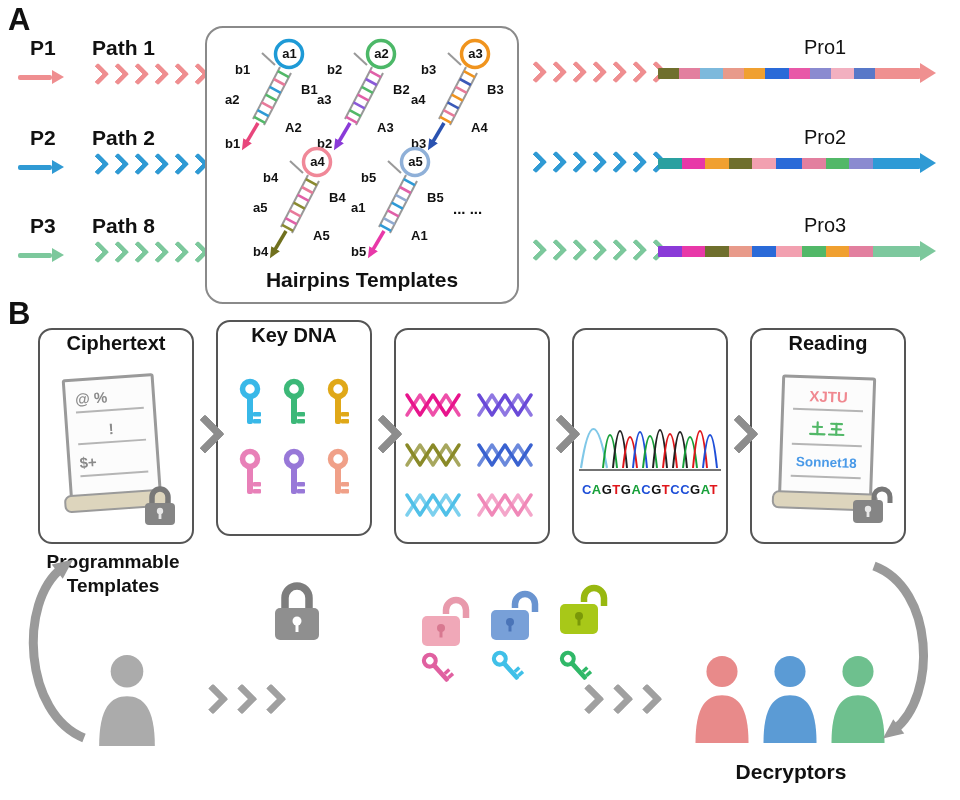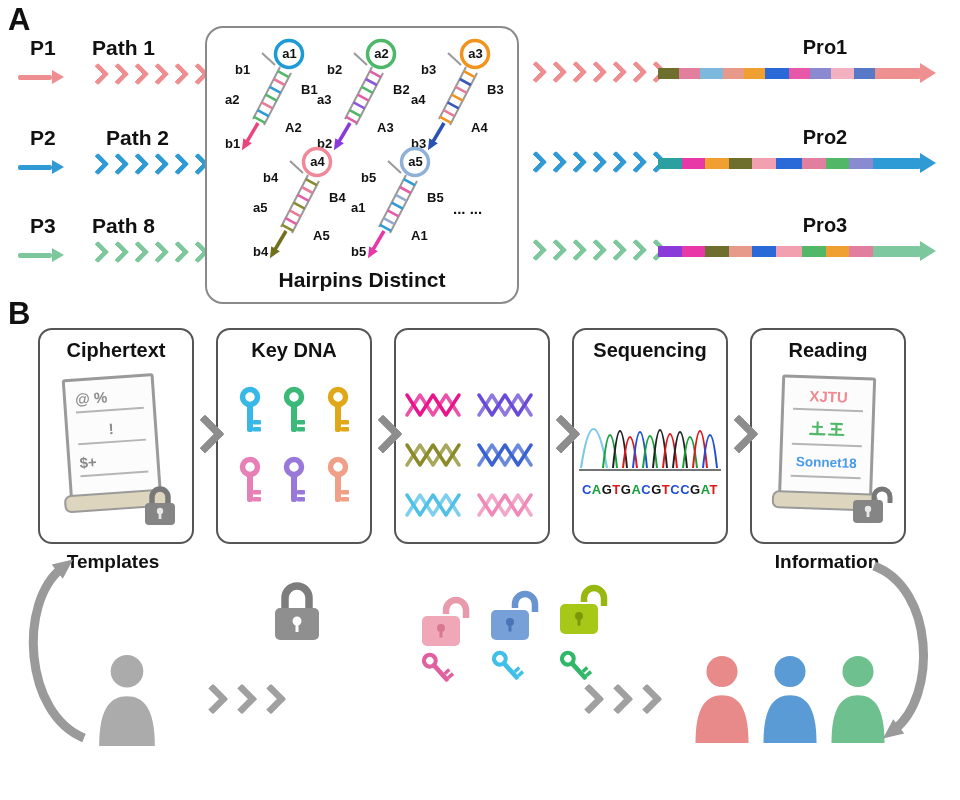--- a/index.html
+++ b/index.html
@@ -27,24 +27,24 @@
   .hp { position:absolute; width:95px; height:115px; }
   .hp-lb { position:absolute; font-size:13px; font-weight:bold; }
   .hp-loop { width:27px; text-align:center; }
   .hp-title { font-size:21px; font-weight:bold; }
   
   .pro-bar { position:absolute; height:11px; border-radius:1px; }
   .pro1-bar { background:linear-gradient(90deg,#6f6f2d 0 8%,#e27f9f 8% 16%,#7db9dc 16% 25%,#e89a8a 25% 33%,#f0a030 33% 41%,#2a6ad8 41% 50%,#e858a8 50% 58%,#8a8ad0 58% 66%,#f2b0c0 66% 75%,#5878c8 75% 83%,#ef9090 83% 100%); }
   .pro2-bar { background:linear-gradient(90deg,#2aa0a0 0 9%,#e838a8 9% 18%,#f0a030 18% 27%,#6f6f2d 27% 36%,#f2a0b0 36% 45%,#2a6ad8 45% 55%,#e27f9f 55% 64%,#52b868 64% 73%,#8a8ad0 73% 82%,#2e9ad6 82% 100%); }
   .pro3-bar { background:linear-gradient(90deg,#8a3ad8 0 9%,#e838a8 9% 18%,#6f6f2d 18% 27%,#e89a8a 27% 36%,#2a6ad8 36% 45%,#f2a0b0 45% 55%,#52b868 55% 64%,#f0a030 64% 73%,#e27f9f 73% 82%,#7dc89e 82% 100%); }
   .pro-head { position:absolute; width:0; height:0; border-top:10px solid transparent; border-bottom:10px solid transparent; }
-  .pro-label { position:absolute; width:130px; text-align:center; font-size:20px; font-weight:bold; }
+  .pro-label { position:absolute; width:130px; text-align:center; font-size:20px; font-weight:normal; }
   
   .bbox { position:absolute; width:152px; height:212px; border:2.5px solid #555; border-radius:14px; background:#fff; }
-  .bbox-title { text-align:center; font-size:20px; font-weight:bold; margin-top:9px; }
+  .bbox-title { text-align:center; font-size:20px; font-weight:bold; margin-top:2px; }
   .scroll { position:absolute; border:3px solid #9a9a9a; background:#fcfcfc; border-radius:3px; }
   .scroll-roll { position:absolute; bottom:-9px; left:-9px; right:-9px; height:14px; background:#ddd5bd;
                  border:2.5px solid #9a9a9a; border-radius:7px; }
   .scroll-line { margin:9px 9px 0; border-bottom:2.5px solid #b5b5b5; font-size:15px; font-weight:bold;
                  color:#8a8a8a; padding-bottom:3px; min-height:18px; }
   .caption { position:absolute; width:170px; text-align:center; font-size:19px; font-weight:bold; line-height:24px; }
   .seq { position:absolute; width:100%; text-align:center; font-size:13px; font-weight:bold; letter-spacing:0.5px; }
   .auth { position:absolute; width:180px; text-align:center; font-size:21px; font-weight:bold; color:#ee1111; }
   .person-label { position:absolute; text-align:center; font-size:21px; font-weight:bold; }
 </style>
@@ -68,21 +68,21 @@
       <i class="ch"></i>
       <i class="ch"></i>
       <i class="ch"></i>
   </div>
 
   <div class="abs plabel" style="left:30px;top:126px">P2</div>
   <div class="abs mini-arrow" style="left:18px;top:160px">
     <span class="mini-bar" style="background:#2f9ad4"></span>
       <span class="mini-head" style="border-left:12px solid #2f9ad4"></span>
   </div>
-  <div class="abs plabel" style="left:106px;top:126px">Path 2</div>
+  <div class="abs plabel" style="left:92px;top:126px">Path 2</div>
   <div class="chev-run blue" style="left:90px;top:156px">
     <i class="ch"></i>
       <i class="ch"></i>
       <i class="ch"></i>
       <i class="ch"></i>
       <i class="ch"></i>
       <i class="ch"></i>
   </div>
 
   <div class="abs plabel" style="left:30px;top:214px">P3</div>
@@ -236,21 +236,21 @@
       </svg>
       <span class="hp-lb hp-loop" style="left:49px;top:8px">a5</span>
       <span class="hp-lb" style="left:8px;top:24px">b5</span>
       <span class="hp-lb" style="left:-2px;top:54px">a1</span>
       <span class="hp-lb" style="left:74px;top:44px">B5</span>
       <span class="hp-lb" style="left:58px;top:82px">A1</span>
       <span class="hp-lb" style="left:-2px;top:98px">b5</span>
     </div>
 
     <div class="abs" style="left:246px;top:172px;font-size:15px;font-weight:bold">... ...</div>
-    <div class="abs hp-title" style="left:0;top:240px;width:100%;text-align:center">Hairpins Distinct</div>
+    <div class="abs hp-title" style="left:0;top:240px;width:100%;text-align:center">Hairpins Templates</div>
   </div>
 
   <div class="chev-run pink" style="left:528px;top:64px">
     <i class="ch"></i>
       <i class="ch"></i>
       <i class="ch"></i>
       <i class="ch"></i>
       <i class="ch"></i>
       <i class="ch"></i>
       <i class="ch"></i>
@@ -297,21 +297,21 @@
       <div class="scroll-roll"></div>
     </div>
     <svg class="abs" style="left:100px;top:152px" viewBox="0 0 40 46" width="40" height="46">
       <path d="M12,22 V15 a8,8 0 0 1 16,0 V22" fill="none" stroke="#787878" stroke-width="5.5"></path>
       <rect x="5" y="21" width="30" height="22" rx="4" fill="#858585"></rect>
       <circle cx="20" cy="29" r="3.2" fill="#e8e8e8"></circle>
         <rect x="18.6" y="30" width="2.8" height="7" fill="#e8e8e8"></rect>
     </svg>
   </div>
 
-  <div class="bbox" style="left:216px;top:328px">
+  <div class="bbox" style="left:216px;top:320px">
     <div class="bbox-title">Key DNA</div>
     <svg class="abs" style="left:14px;top:56px" viewBox="0 0 36 56" width="36" height="56">
       <circle cx="18" cy="11" r="7.5" fill="none" stroke="#38b8e8" stroke-width="5.5"></circle>
         <rect x="15" y="18" width="6" height="28" rx="2" fill="#38b8e8"></rect>
         <rect x="21" y="34" width="8" height="4.5" rx="1" fill="#38b8e8"></rect>
         <rect x="21" y="41" width="8" height="4.5" rx="1" fill="#38b8e8"></rect>
     </svg>
     <svg class="abs" style="left:58px;top:56px" viewBox="0 0 36 56" width="36" height="56">
       <circle cx="18" cy="11" r="7.5" fill="none" stroke="#3cb878" stroke-width="5.5"></circle>
         <rect x="15" y="18" width="6" height="28" rx="2" fill="#3cb878"></rect>
@@ -365,21 +365,20 @@
       <polyline points="3,5 16,25 29,5 42,25 55,5" fill="none" stroke="#50c0e8" stroke-width="3.5" stroke-linecap="round" stroke-linejoin="round"></polyline>
       <polyline points="3,25 16,5 29,25 42,5 55,25" fill="none" stroke="#50c0e8" stroke-width="3.5" stroke-linecap="round" stroke-linejoin="round" opacity="0.75"></polyline>
     </svg>
     <svg class="abs" style="left:80px;top:160px" viewBox="0 0 64 30" width="64" height="30">
       <polyline points="3,5 16,25 29,5 42,25 55,5" fill="none" stroke="#f088b8" stroke-width="3.5" stroke-linecap="round" stroke-linejoin="round"></polyline>
       <polyline points="3,25 16,5 29,25 42,5 55,25" fill="none" stroke="#f088b8" stroke-width="3.5" stroke-linecap="round" stroke-linejoin="round" opacity="0.75"></polyline>
     </svg>
   </div>
 
   <div class="bbox" style="left:572px;top:328px">
-    <div class="bbox-title">Sequencing</div>
     <svg class="abs" style="left:3px;top:54px" viewBox="0 0 146 90" width="146" height="90">
       <path d="M4,84 Q16,6 30,84" fill="none" stroke="#80c8e8" stroke-width="2.2"></path>
       <path d="M26,84 Q33,18 40,84" fill="none" stroke="#18a03a" stroke-width="2"></path>
       <path d="M36,84 Q43,10 50,84" fill="none" stroke="#222222" stroke-width="2"></path>
       <path d="M46,84 Q53,22 60,84" fill="none" stroke="#e0161b" stroke-width="2"></path>
       <path d="M56,84 Q63,12 70,84" fill="none" stroke="#1f4fd8" stroke-width="2"></path>
       <path d="M66,84 Q73,20 80,84" fill="none" stroke="#18a03a" stroke-width="2"></path>
       <path d="M76,84 Q83,8 90,84" fill="none" stroke="#222222" stroke-width="2"></path>
       <path d="M86,84 Q93,16 100,84" fill="none" stroke="#e0161b" stroke-width="2"></path>
       <path d="M96,84 Q103,12 110,84" fill="none" stroke="#222222" stroke-width="2"></path>
@@ -418,24 +417,24 @@
         <rect x="16.6" y="30" width="2.8" height="7" fill="#e8e8e8"></rect>
     </svg>
   </div>
 
   <div class="abs bigch" style="left:191px;top:420px"></div>
   <div class="abs bigch" style="left:369px;top:420px"></div>
   <div class="abs bigch" style="left:547px;top:420px"></div>
   <div class="abs bigch" style="left:725px;top:420px"></div>
 
   <div class="caption" style="left:28px;top:550px">
+    <div>Programmable</div>
     <div>Templates</div>
   </div>
   <div class="caption" style="left:742px;top:550px">
-    <div>Information</div>
   </div>
 
   <svg class="abs" style="left:268px;top:578px" viewBox="0 0 58 66" width="58" height="66">
     <path d="M17,32 V20 a12,12 0 0 1 24,0 V32" fill="none" stroke="#7d7d7d" stroke-width="7.5"></path>
     <rect x="7" y="30" width="44" height="32" rx="5" fill="#8f8f8f"></rect>
     <circle cx="29" cy="43" r="4.5" fill="#ffffff"></circle>
       <rect x="27.5" y="45" width="3" height="9" fill="#ffffff"></rect>
   </svg>
 
   <svg class="abs" style="left:418px;top:590px" viewBox="0 0 56 62" width="56" height="62">
@@ -504,20 +503,21 @@
       <path d="M6,98 C6,58 18,46 35,46 C52,46 64,58 64,98 Z" fill="#e88a8a"></path>
   </svg>
   <svg class="abs" style="left:758px;top:648px" viewBox="0 0 70 100" width="64" height="102">
     <circle cx="35" cy="20" r="17" fill="#5b9bd5"></circle>
       <path d="M6,98 C6,58 18,46 35,46 C52,46 64,58 64,98 Z" fill="#5b9bd5"></path>
   </svg>
   <svg class="abs" style="left:826px;top:648px" viewBox="0 0 70 100" width="64" height="102">
     <circle cx="35" cy="20" r="17" fill="#6ec08e"></circle>
       <path d="M6,98 C6,58 18,46 35,46 C52,46 64,58 64,98 Z" fill="#6ec08e"></path>
   </svg>
+  <div class="person-label" style="left:691px;top:760px;width:200px">Decryptors</div>
 
   <svg class="abs" style="left:16px;top:556px" viewBox="0 0 84 192" width="84" height="192">
     <defs>
         <marker id="cal" markerUnits="userSpaceOnUse" markerWidth="26" markerHeight="26" refX="8" refY="13" orient="auto">
           <path d="M2,4 L22,13 L2,22 Z" fill="#9a9a9a"></path>
         </marker>
       </defs>
     <path d="M68,182 C8,158 2,46 46,12" fill="none" stroke="#9a9a9a" stroke-width="9" marker-end="url(#cal)"></path>
   </svg>
   <svg class="abs" style="left:862px;top:556px" viewBox="0 0 84 192" width="84" height="192">

